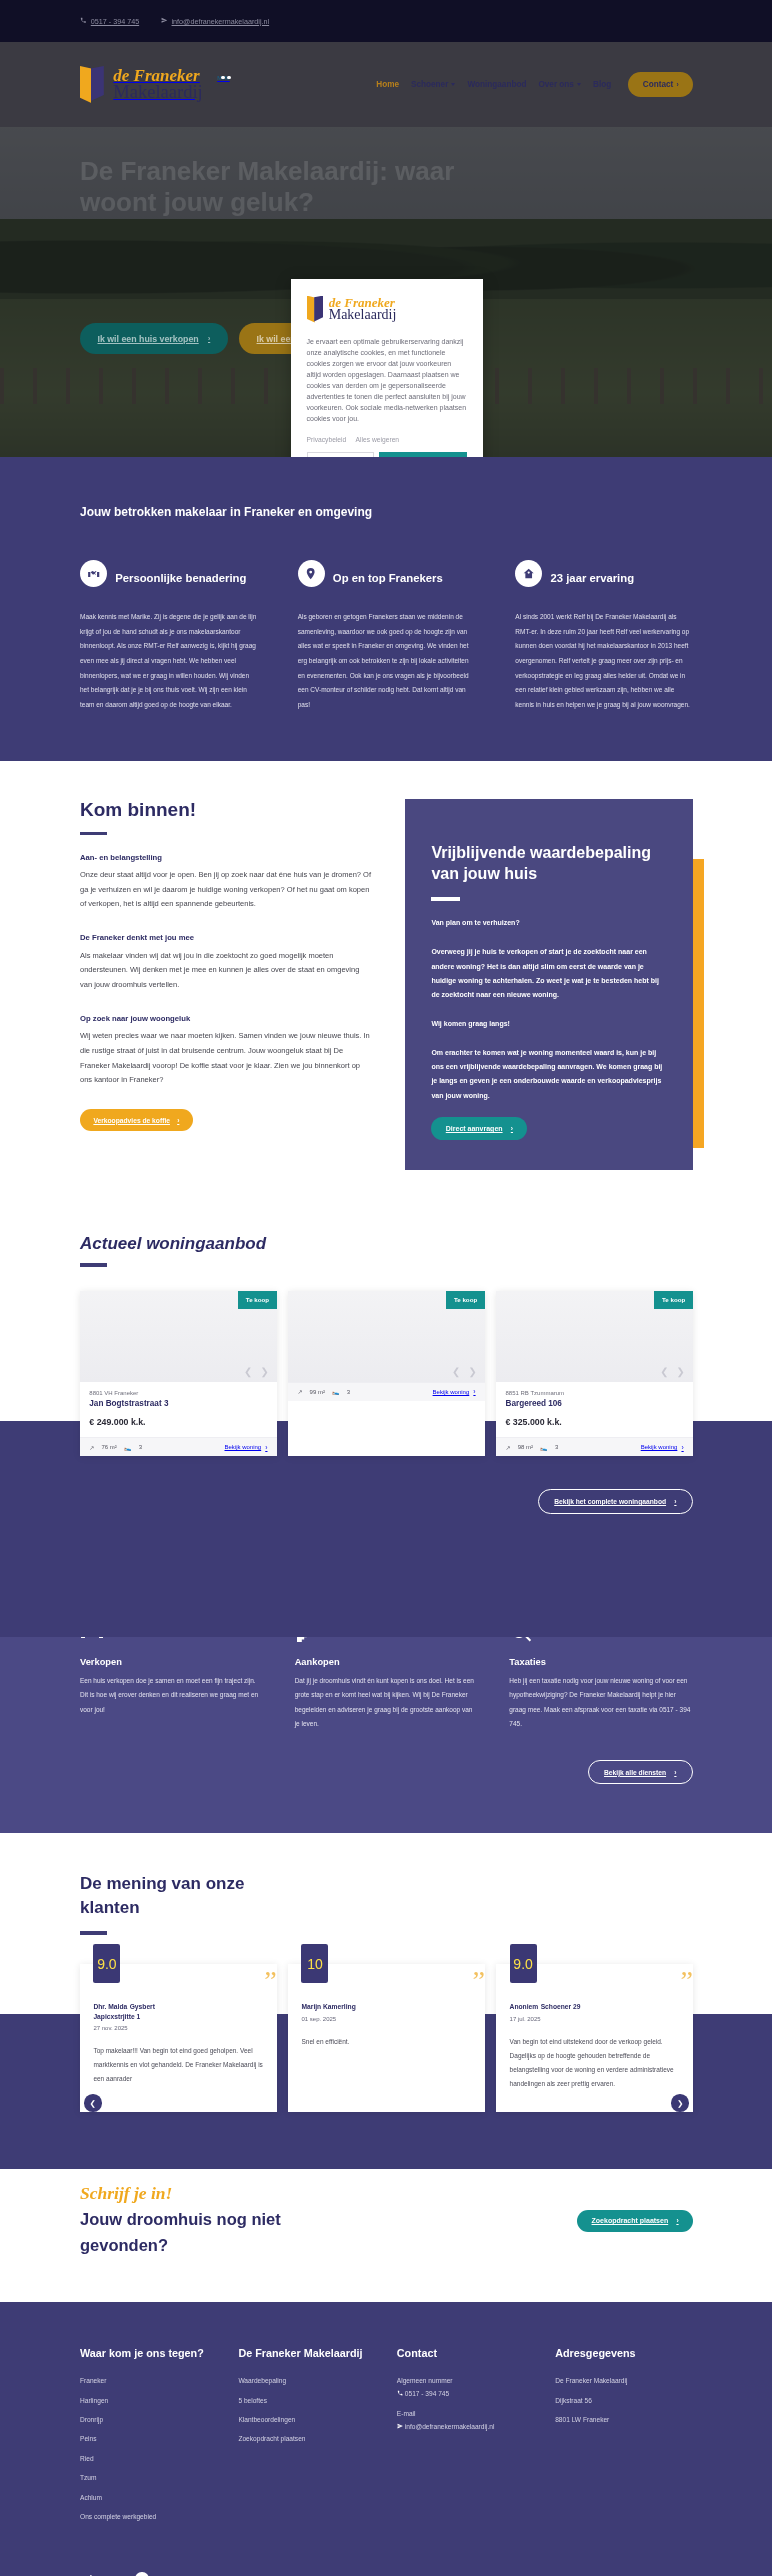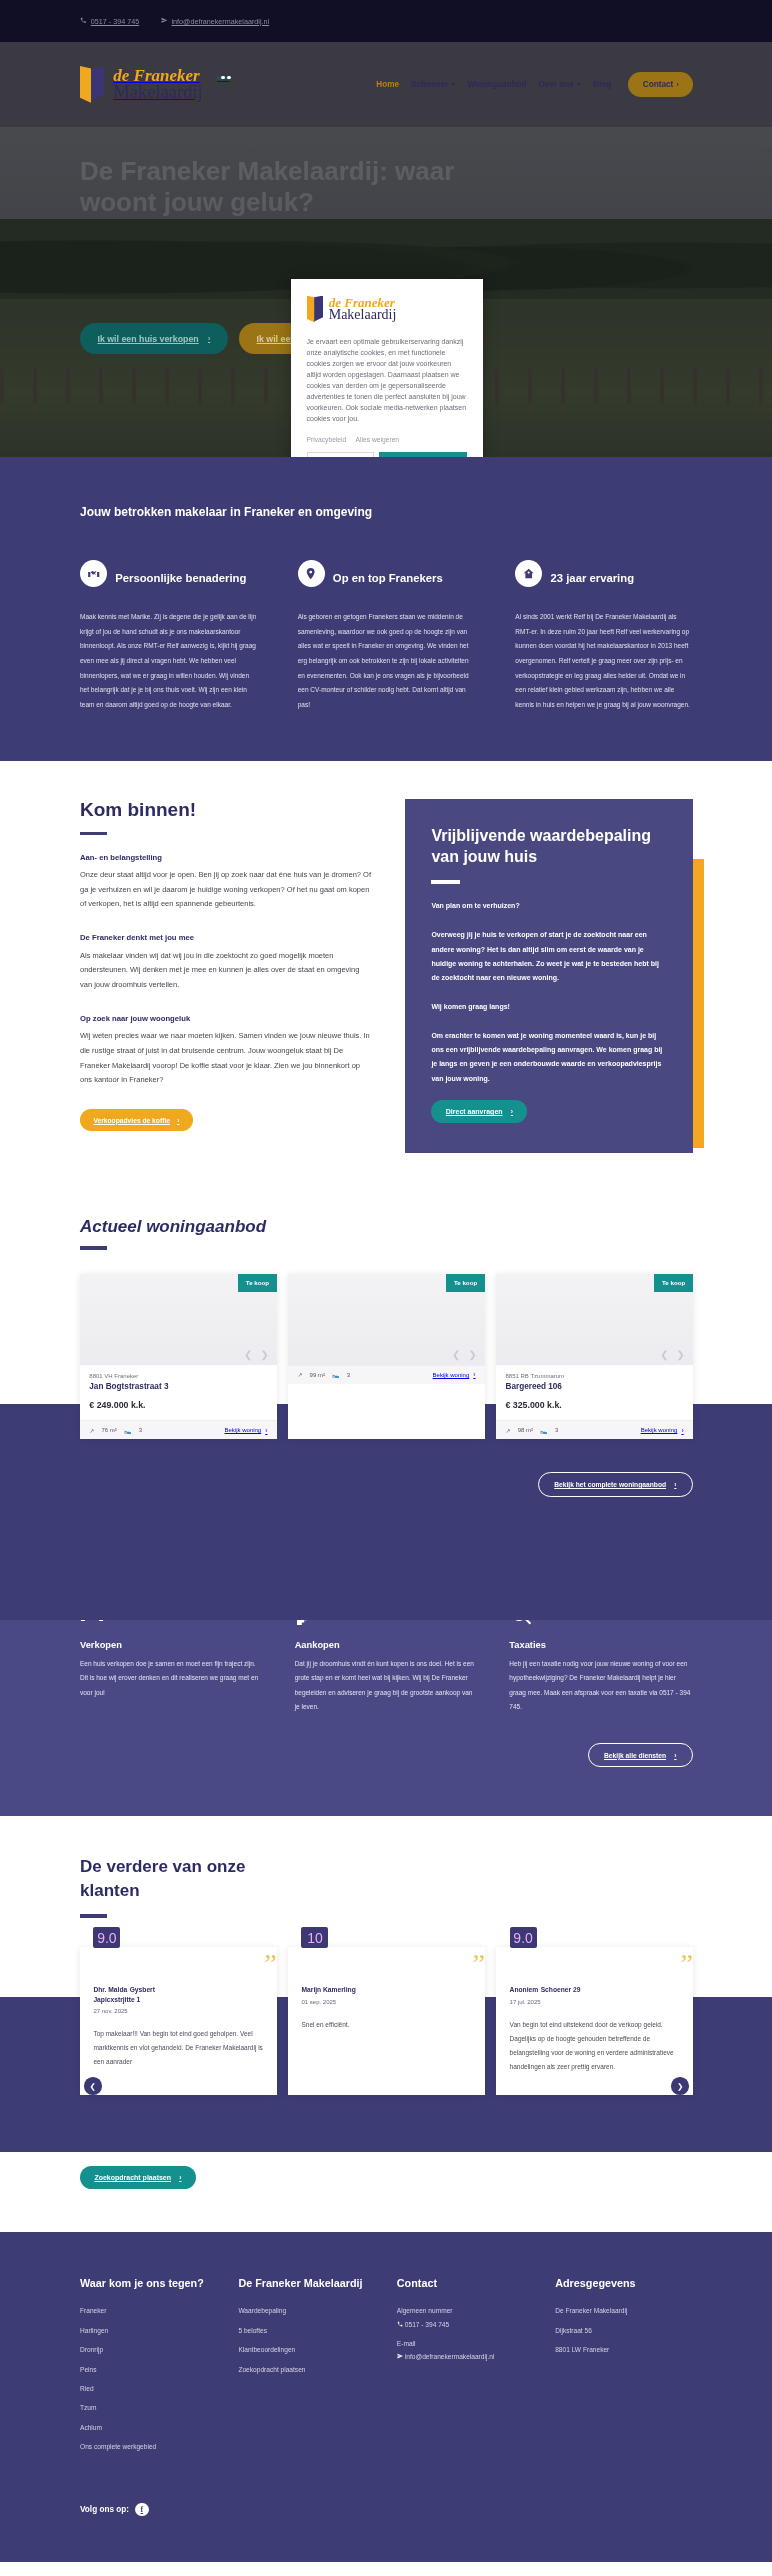--- a/index.html
+++ b/index.html
@@ -112,21 +112,21 @@
   .kom h2 { font-size:19px; color:#2d2b63; font-weight:700; }
   .rule { width:27px; height:3.6px; background:#3e3c75; margin:10.3px 0 17.5px; }
   .kom h4 { font-size:7.7px; color:#2d2b63; font-weight:700; margin:0 0 6.2px; }
   .kom p { font-size:7.5px; line-height:1.95; color:#46464f; margin-bottom:21.6px; }
   .btn-pill-gold { display:inline-flex; align-items:center; gap:7.2px; background:#f0a81e;
      color:#fff; font-size:6.7px; font-weight:700; padding:7.2px 13.4px; border-radius:15.5px; }
 
   
   .valwrap { position:relative; }
   .val-gold { position:absolute; left:11.3px; top:60px; width:100%; height:289px; background:#f5a623; }
-  .val-box { position:relative; background:#4a4880; padding:27px 26px 30px; z-index:2; }
+  .val-box { position:relative; background:#4a4880; padding:44px 26px 30px; z-index:2; }
   .val-box h3 { color:#fff; font-size:16px; font-weight:700; line-height:1.3; }
   .val-box .wrule { width:29px; height:3.6px; background:#fff; margin:12.4px 0 15.5px; }
   .val-box p { color:#fff; font-size:7px; font-weight:700; line-height:2.05; margin-bottom:14.4px;}
   .btn-pill-teal { display:inline-flex; align-items:center; gap:8.2px; background:#14918f;
      color:#fff; font-size:7px; font-weight:700; padding:7.7px 14.4px; border-radius:15.5px; }
 
   
   .aanbod { padding:33px 0 0; position:relative; }
   .aanbod h2 { font-size:17px; color:#2d2b63; font-weight:700;font-style:italic; }
   .aanbod .rule { margin:9.3px 0 24px; }
@@ -159,22 +159,22 @@
   .d-item p { color:#e6e5f1; font-size:6.5px; line-height:2.2; }
   .d-cta { display:flex; justify-content:flex-end; margin-top:29px; }
 
   
   .reviews { padding:39px 0 0; position:relative; }
   .reviews h2 { font-size:17px; color:#2d2b63; font-weight:700; line-height:1.4; max-width:206px;}
   .reviews .rule { margin:11.3px 0 29px; }
   .rv-band { position:absolute; left:0; right:0; top:181px; height:155px; background:#3e3c75; z-index:1;}
   .rv-grid { position:relative; z-index:3; display:grid; grid-template-columns:repeat(3,1fr); gap:11.3px; }
   .rv-card { background:#fff; box-shadow:0 1px 7.2px rgba(0,0,0,.10); padding:0 13.4px 20.6px; position:relative;}
-  .rv-score { position:absolute; left:13.4px; top:-19.6px; width:27px; height:21px; background:#3b3874;
-     color:#f0abfc; font-size:14px; display:flex; align-items:center; justify-content:center; border-radius:2.1px;}
+  .rv-score { position:absolute; left:13.4px; top:-19.6px; width:27px; height:39px; background:#3b3874;
+     color:#fde047; font-size:14px; display:flex; align-items:center; justify-content:center; border-radius:2.1px;}
   .rv-quote { position:absolute; right:0px; top:17.5px; color:#f3c15f; font-size:28px; line-height:0;
      font-family:"Liberation Serif", serif; }
   .rv-card .spacer-top { height:37px; }
   .rv-name { font-size:8.8px; font-weight:700; color:#2d2b63; }
   .rv-name span { font-size:6.7px; }
   .rv-sub { font-size:6.7px; font-weight:700; color:#2d2b63; margin-top:2.1px; }
   .rv-date { font-size:6px; color:#67677a; margin:5.2px 0 12.4px; }
   .rv-text { font-size:6.5px; color:#4a4a56; line-height:2.2; }
   .rv-nav { position:absolute; left:4.1px; top:222px; z-index:6; width:17.5px; height:17.5px; border-radius:50%;
      background:#3b3874; color:#fff; display:flex; align-items:center; justify-content:center; font-size:7.7px;}
@@ -509,21 +509,21 @@
         <span>Bekijk alle diensten</span>
         <span class="chev">›</span>
       </a>
     </div>
   </div>
 </section>
 
 <section class="reviews">
   <div class="rv-band"></div>
   <div class="wrap">
-    <h2>De verdere van onze klanten</h2>
+    <h2>De mening van onze klanten</h2>
     <div class="rule"></div>
     <div class="rv-nav">❮</div>
     <div class="rv-nav right">❯</div>
     <div class="rv-grid">
       <div class="rv-card">
         <span class="rv-score">9.0</span>
         <span class="rv-quote">”</span>
         <div class="spacer-top"></div>
         <div class="rv-name"><span>Dhr. Malda</span> <span>Gysbert</span></div>
         <div class="rv-sub">Japicxstrjitte 1</div>
@@ -547,20 +547,24 @@
         <div class="rv-sub"></div>
         <div class="rv-date">17 jul. 2025</div>
         <div class="rv-text">Van begin tot eind uitstekend door de verkoop geleid. Dagelijks op de hoogte gehouden betreffende de belangstelling voor de woning en verdere administratieve handelingen als zeer prettig ervaren.</div>
       </div>
     </div>
   </div>
 </section>
 
 <section class="signup">
   <div class="wrap inner">
+    <div class="left">
+      <div class="script">Schrijf je in!</div>
+      <h2>Jouw droomhuis nog niet gevonden?</h2>
+    </div>
     <a href="#" class="btn-pill-teal">
       <span>Zoekopdracht plaatsen</span>
       <span class="chev">›</span>
     </a>
   </div>
 </section>
 
 <footer>
   <div class="wrap">
     <div class="f-grid">

